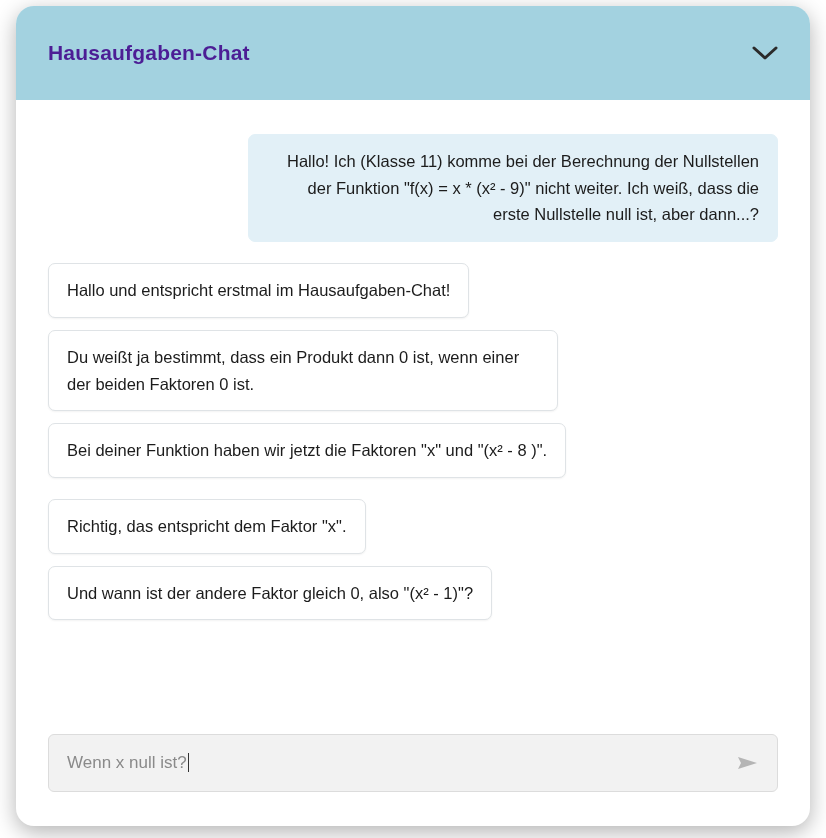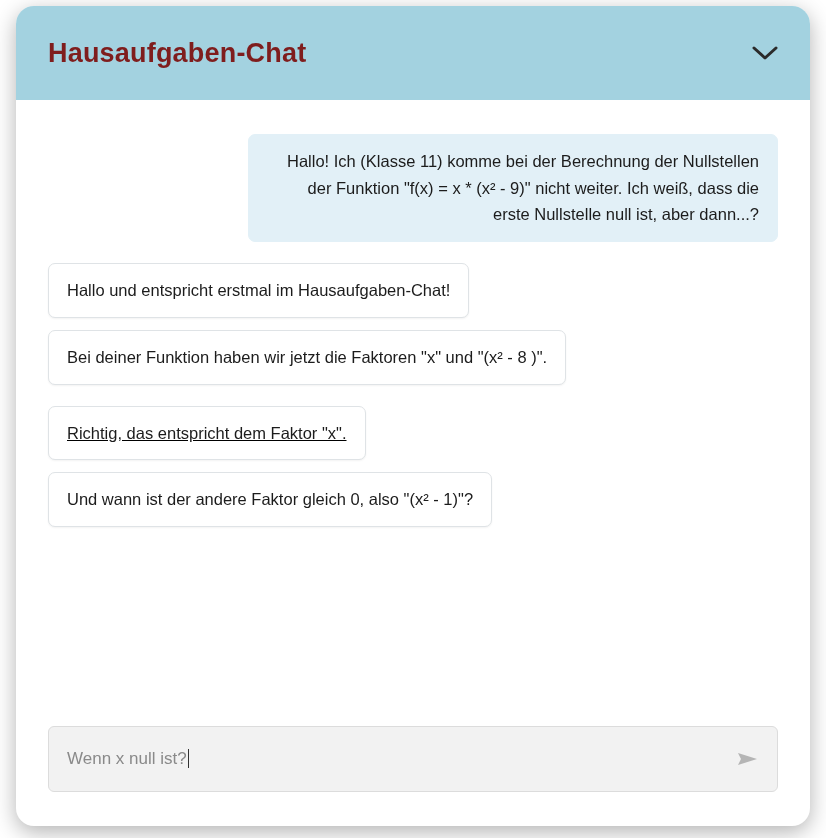--- a/index.html
+++ b/index.html
@@ -32,23 +32,23 @@
     height: 94px;
     flex: 0 0 94px;
     background: #a3d2e0;
     display: flex;
     align-items: center;
     justify-content: space-between;
     padding: 0 28px 0 32px;
     box-sizing: border-box;
   }
   .chat-title {
-    font-size: 27px;
+    font-size: 21px;
     font-weight: bold;
-    color: #7f1d1d;
+    color: #4c1d95;
     letter-spacing: 0.2px;
   }
   .chevron-btn {
     width: 34px;
     height: 34px;
     display: flex;
     align-items: center;
     justify-content: center;
     cursor: pointer;
   }
@@ -93,21 +93,21 @@
 
   .gap-after-user-1 { margin-top: 9px; }
 
   .chat-input-area {
     flex: 0 0 auto;
     padding: 18px 32px 34px 32px;
     box-sizing: border-box;
   }
   .input-wrap {
     position: relative;
-    height: 66px;
+    height: 58px;
     background: #f2f2f2;
     border: 1px solid #dcdcdc;
     border-radius: 6px;
     display: flex;
     align-items: center;
     padding: 0 56px 0 18px;
     box-sizing: border-box;
   }
   .input-text {
     font-size: 17px;
@@ -153,27 +153,30 @@
   <div class="chat-body">
 
     <div class="msg-row right">
       <div class="bubble user">Hallo! Ich (Klasse 11) komme bei der Berechnung der Nullstellen der Funktion "f(x) = x * (x² - 9)" nicht weiter. Ich weiß, dass die erste Nullstelle null ist, aber dann...?</div>
     </div>
 
     <div class="msg-row left gap-after-user-1">
       <div class="bubble bot">Hallo und entspricht erstmal im Hausaufgaben-Chat!</div>
     </div>
 
+    <div class="msg-row left">
+      <div class="bubble bot" style="max-width:510px;">Du weißt ja bestimmt, dass ein Produkt dann 0 ist, wenn einer der beiden Faktoren 0 ist.</div>
+    </div>
 
     <div class="msg-row left">
       <div class="bubble bot">Bei deiner Funktion haben wir jetzt die Faktoren "x" und "(x² - 8 )".</div>
     </div>
 
 
-    <div class="msg-row left" style="margin-top:9px;text-decoration:underline;">
+    <div class="msg-row left" style="margin-top:9px;">
       <div class="bubble bot">Richtig, das entspricht dem Faktor "x".</div>
     </div>
 
     <div class="msg-row left">
       <div class="bubble bot">Und wann ist der andere Faktor gleich 0, also "(x² - 1)"?</div>
     </div>
 
   </div>
 
   <div class="chat-input-area">

